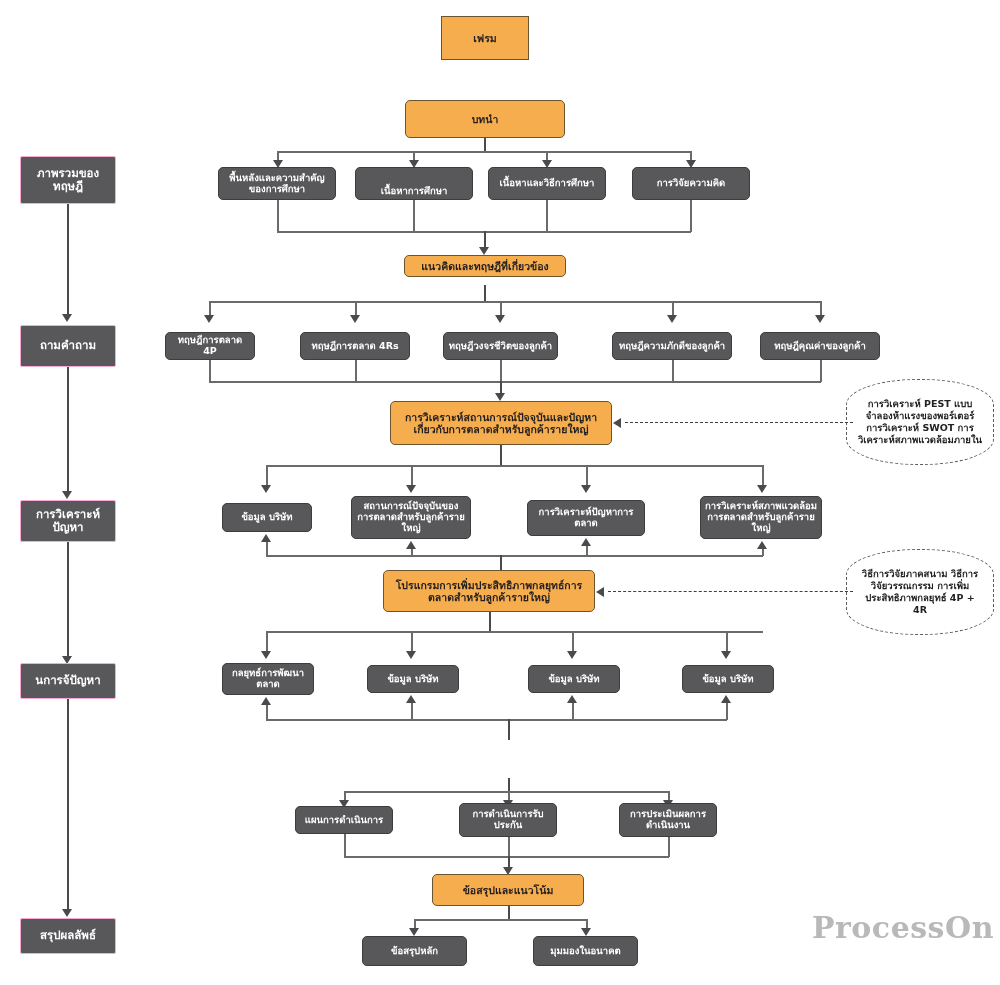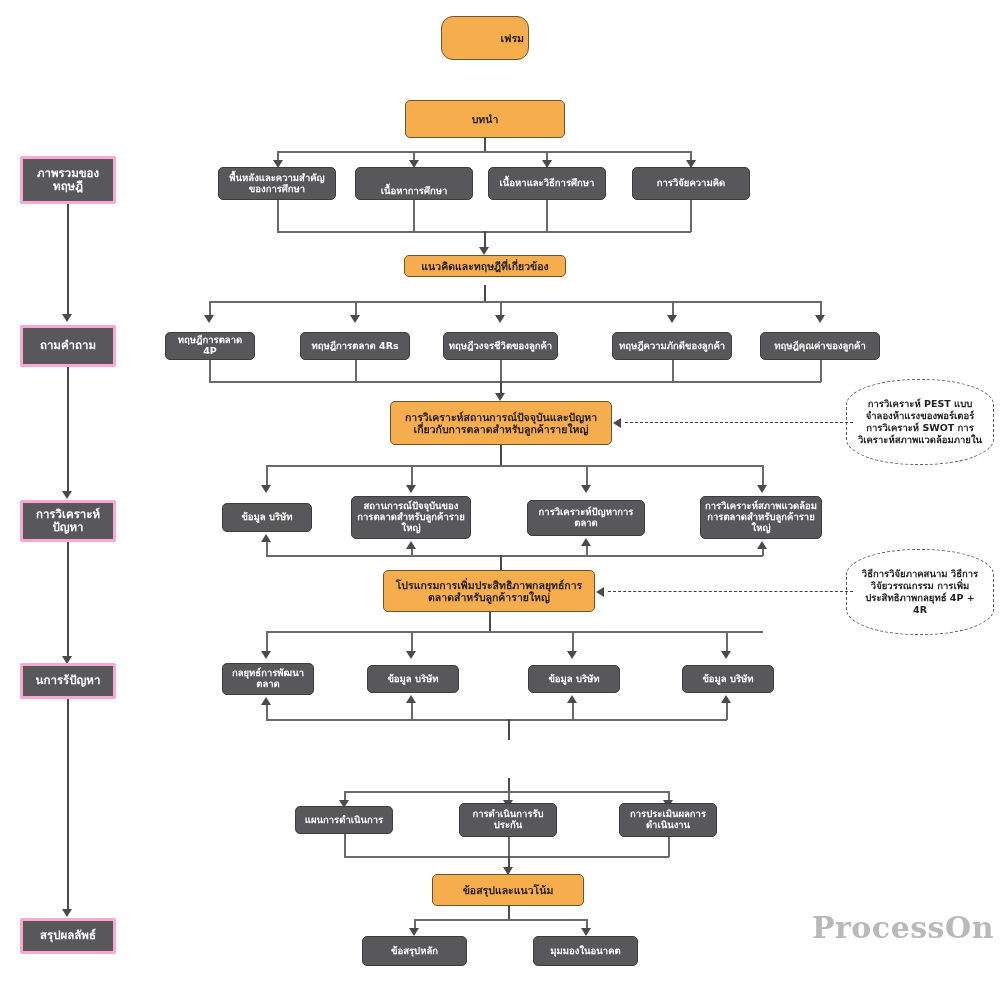--- a/index.html
+++ b/index.html
@@ -34,24 +34,24 @@
     border-radius:5px;
     font-size:9.5px;
   }
   .orange{
     background:#F5AD4E;
     border:1.5px solid #6b5530;
     color:#231f20;
     border-radius:5px;
     font-size:10.5px;
   }
-  .orange.sharp{border-radius:12px;font-size:10.5px;text-align:right;}
+  .orange.sharp{border-radius:0;font-size:10.5px;}
   .stage{
     background:#58585A;
-    border:3px solid #f9a8d4;
+    border:1px solid #f9a8d4;
     border-radius:2px;
     color:#ffffff;
     font-size:11.5px;
   }
   
   .line{position:absolute;background:#4a4a4a;}
   .vline{width:1.6px;}
   .hline{height:1.6px;}
   .line.thin{background:#6a6a6a;}
   .arrow{
@@ -119,21 +119,21 @@
   <div class="line vline" style="left:67px;top:367px;height:126px;"></div>
   <div class="arrow down" style="left:62px;top:491px;"></div>
 
   <div class="node stage" style="left:20px;top:500px;width:96px;height:42px;">
     <span>การวิเคราะห์ปัญหา</span>
   </div>
   <div class="line vline" style="left:67px;top:542px;height:116px;"></div>
   <div class="arrow down" style="left:62px;top:656px;"></div>
 
   <div class="node stage" style="left:20px;top:663px;width:96px;height:36px;">
-    <span>นการร้ปัญหา</span>
+    <span>นการจ้ปัญหา</span>
   </div>
   <div class="line vline" style="left:67px;top:699px;height:212px;"></div>
   <div class="arrow down" style="left:62px;top:909px;"></div>
 
   <div class="node stage" style="left:20px;top:918px;width:96px;height:36px;">
     <span>สรุปผลลัพธ์</span>
   </div>
 
   <div class="node orange sharp" style="left:441px;top:16px;width:88px;height:44px;">
     <span>เฟรม</span>

